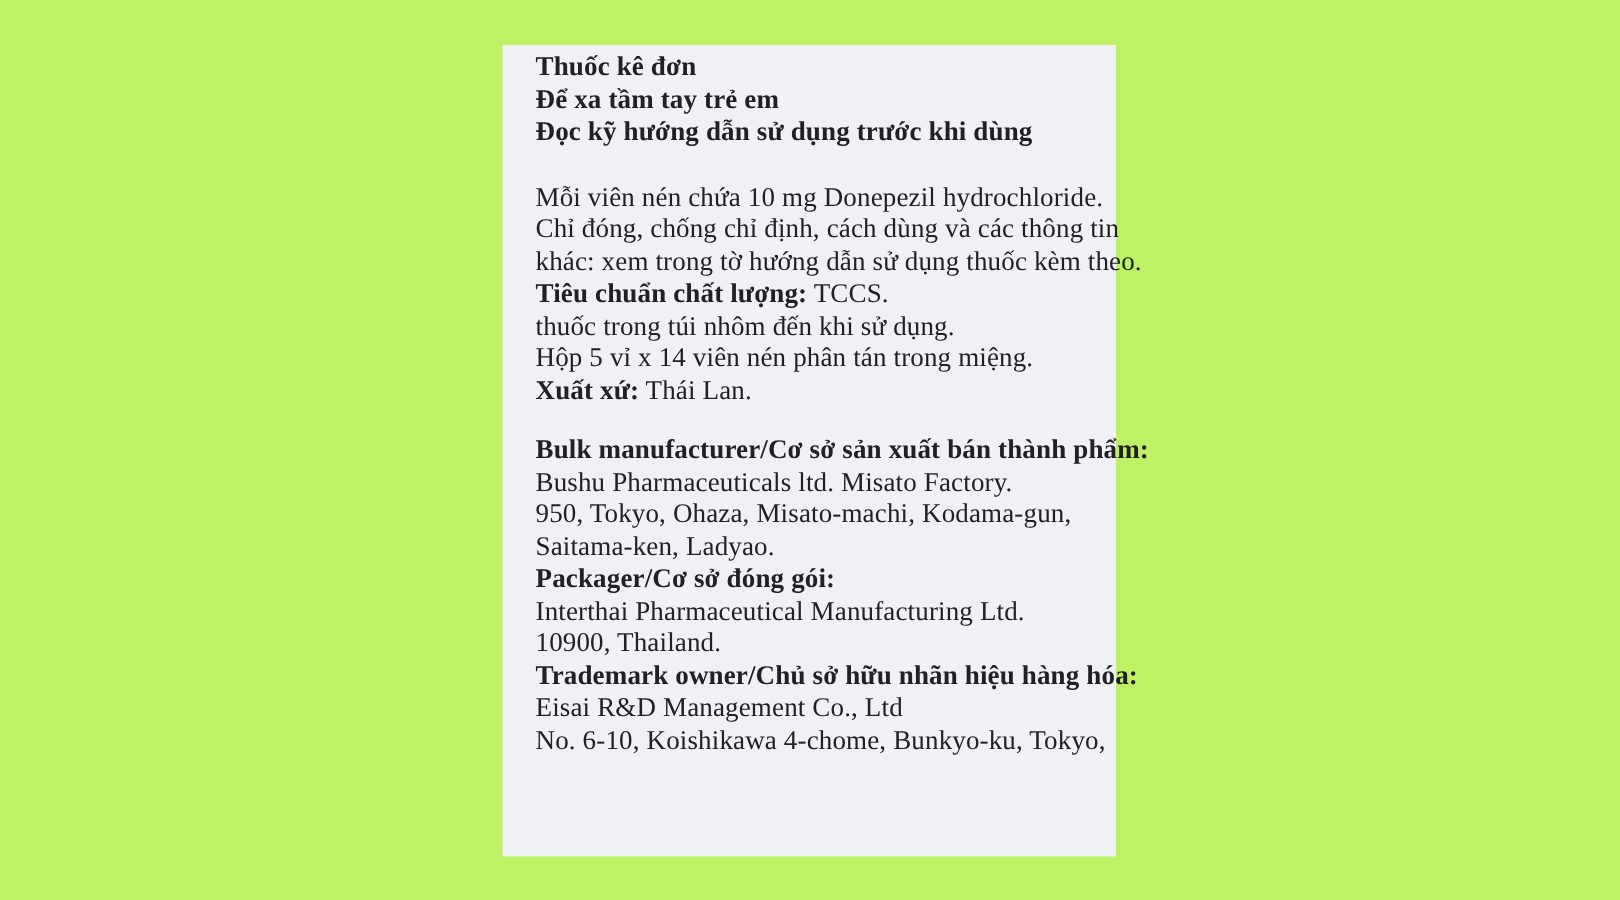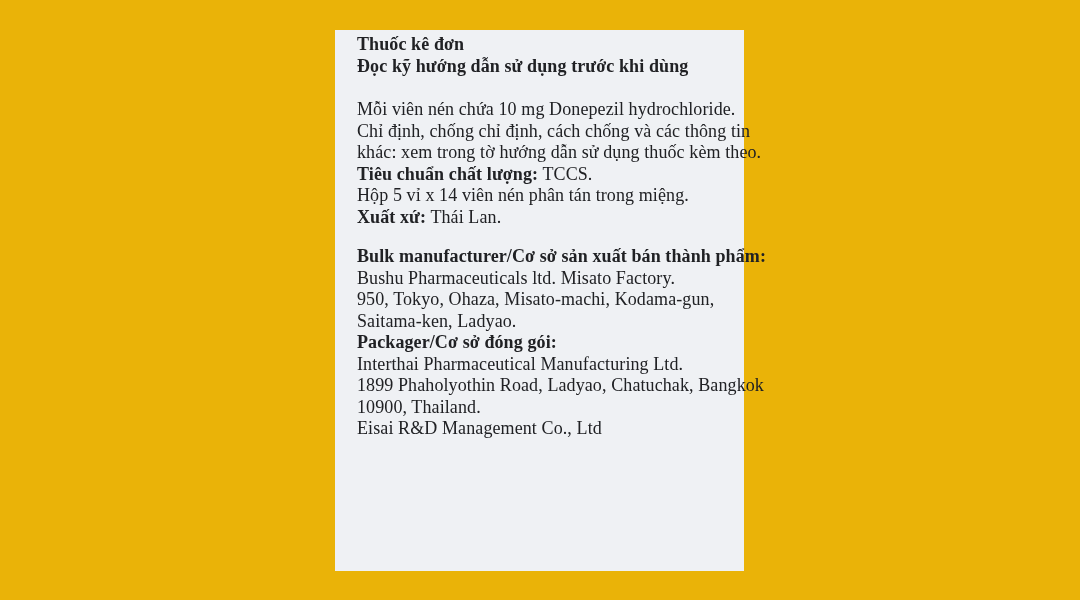--- a/index.html
+++ b/index.html
@@ -6,21 +6,21 @@
     margin: 0;
     padding: 0;
     width: 1080px;
     height: 600px;
     overflow: hidden;
   }
   .page {
     position: relative;
     width: 1080px;
     height: 600px;
-    background: #eab308;
+    background: #bef264;
     font-family: "Liberation Serif", "DejaVu Serif", serif;
   }
   .panel {
     position: absolute;
     left: 335px;
     top: 30px;
     width: 409px;
     height: 541px;
     background: #eff1f4;
     box-sizing: border-box;
@@ -49,35 +49,38 @@
     margin-top: 35px;
   }
 </style>
 </head>
 <body>
 
 <div class="page">
   <section class="panel">
     <div class="block warnings" id="warnings-block">
         <div class="line">Thuốc kê đơn</div>
+        <div class="line">Để xa tầm tay trẻ em</div>
         <div class="line">Đọc kỹ hướng dẫn sử dụng trước khi dùng</div>
       </div>
     <div class="block product-info" id="product-info-block">
         <div class="line">Mỗi viên nén chứa 10 mg Donepezil hydrochloride.</div>
-        <div class="line">Chỉ định, chống chỉ định, cách chống và các thông tin</div>
+        <div class="line">Chỉ đóng, chống chỉ định, cách dùng và các thông tin</div>
         <div class="line">khác: xem trong tờ hướng dẫn sử dụng thuốc kèm theo.</div>
         <div class="line"><b>Tiêu chuẩn chất lượng:</b> TCCS.</div>
+        <div class="line">thuốc trong túi nhôm đến khi sử dụng.</div>
         <div class="line">Hộp 5 vỉ x 14 viên nén phân tán trong miệng.</div>
         <div class="line"><b>Xuất xứ:</b> Thái Lan.</div>
       </div>
     <div class="block manufacturer" id="manufacturer-block">
         <div class="line"><b>Bulk manufacturer/Cơ sở sản xuất bán thành phẩm:</b></div>
         <div class="line">Bushu Pharmaceuticals ltd. Misato Factory.</div>
         <div class="line">950, Tokyo, Ohaza, Misato-machi, Kodama-gun,</div>
         <div class="line">Saitama-ken, Ladyao.</div>
         <div class="line"><b>Packager/Cơ sở đóng gói:</b></div>
         <div class="line">Interthai Pharmaceutical Manufacturing Ltd.</div>
-        <div class="line">1899 Phaholyothin Road, Ladyao, Chatuchak, Bangkok</div>
         <div class="line">10900, Thailand.</div>
+        <div class="line"><b>Trademark owner/Chủ sở hữu nhãn hiệu hàng hóa:</b></div>
         <div class="line">Eisai R&amp;D Management Co., Ltd</div>
+        <div class="line">No. 6-10, Koishikawa 4-chome, Bunkyo-ku, Tokyo,</div>
       </div>
   </section>
 </div>
 
 </body></html>

